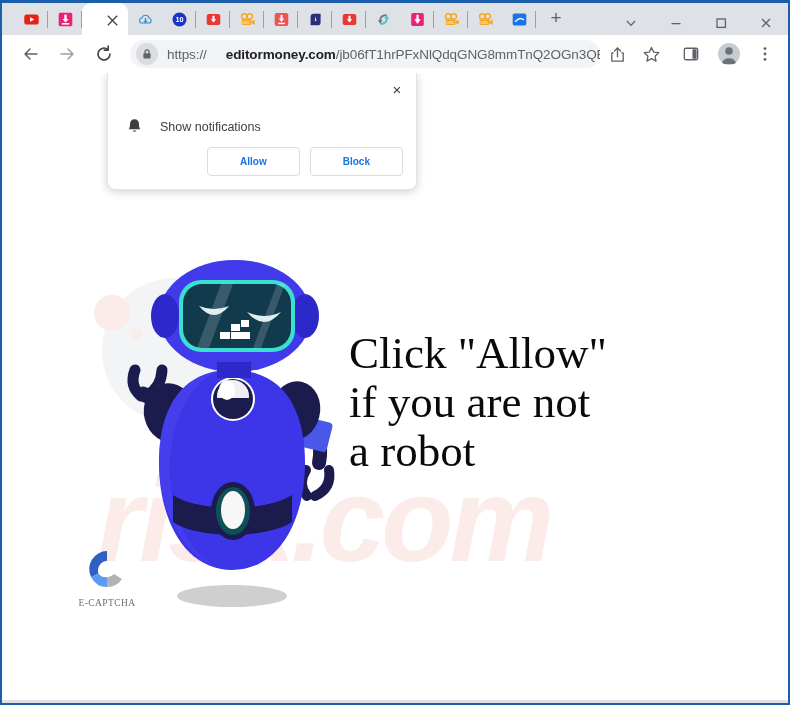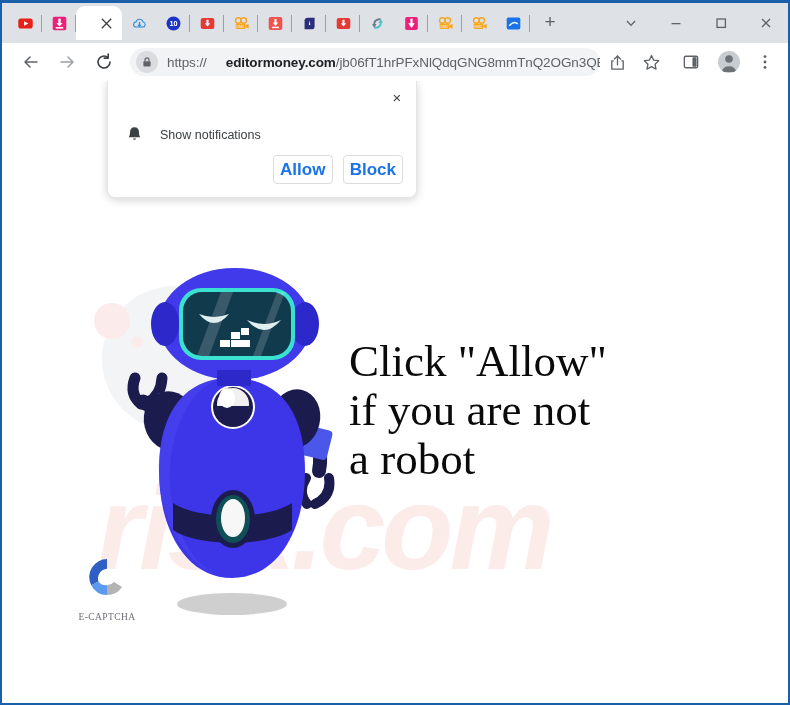--- a/index.html
+++ b/index.html
@@ -16,25 +16,25 @@
     width: 790px; height: 705px;
     background: #dee1e6;
     border: 2px solid #1b5faa;
     border-top-width: 3px;
     overflow: hidden;
   }
 
   
   #tab-strip {
     position: relative;
-    height: 40px;
+    height: 32px;
     background: #dee1e6;
     display: flex;
-    align-items: center;
-    padding-left: 6px;
+    align-items: flex-start;
+    padding-left: 12px;
   }
   .tab {
     position: relative;
     width: 34px; height: 33px;
     display: flex; align-items: center; justify-content: center;
     flex: 0 0 auto;
   }
   .tab .sep {
     position: absolute;
     right: 0; top: 8px;
@@ -202,21 +202,21 @@
     width: 300px; height: 360px;
   }
 
   #captcha-logo {
     position: absolute;
     left: 76px; top: 473px;
     width: 58px;
     text-align: center;
   }
   #captcha-label {
-    margin-top: 8px;
+    margin-top: 2px;
     font-family: "Liberation Serif", serif;
     font-size: 9.5px;
     color: #6b6f76;
     letter-spacing: 0.4px;
   }
 
   
   #perm-popup {
     position: absolute;
     left: 105px; top: 0px;
@@ -249,26 +249,26 @@
     gap: 18px;
   }
   #perm-row-label { font-size: 12.5px; color: #3c4043; }
   #perm-actions {
     position: absolute;
     right: 13px; bottom: 13px;
     display: flex; gap: 10px;
   }
   .perm-btn {
     min-width: 60px; height: 29px;
-    padding: 0 6px;
+    padding: 0 32px;
     border: 1px solid #dadce0;
     border-radius: 4px;
     background: #ffffff;
     color: #1a73e8;
-    font-size: 17px;
+    font-size: 10px;
     font-weight: 600;
     font-family: "Liberation Sans", sans-serif;
     display: flex; align-items: center; justify-content: center;
   }
 </style>
 </head>
 <body>
 
 <div id="browser-window">
 

